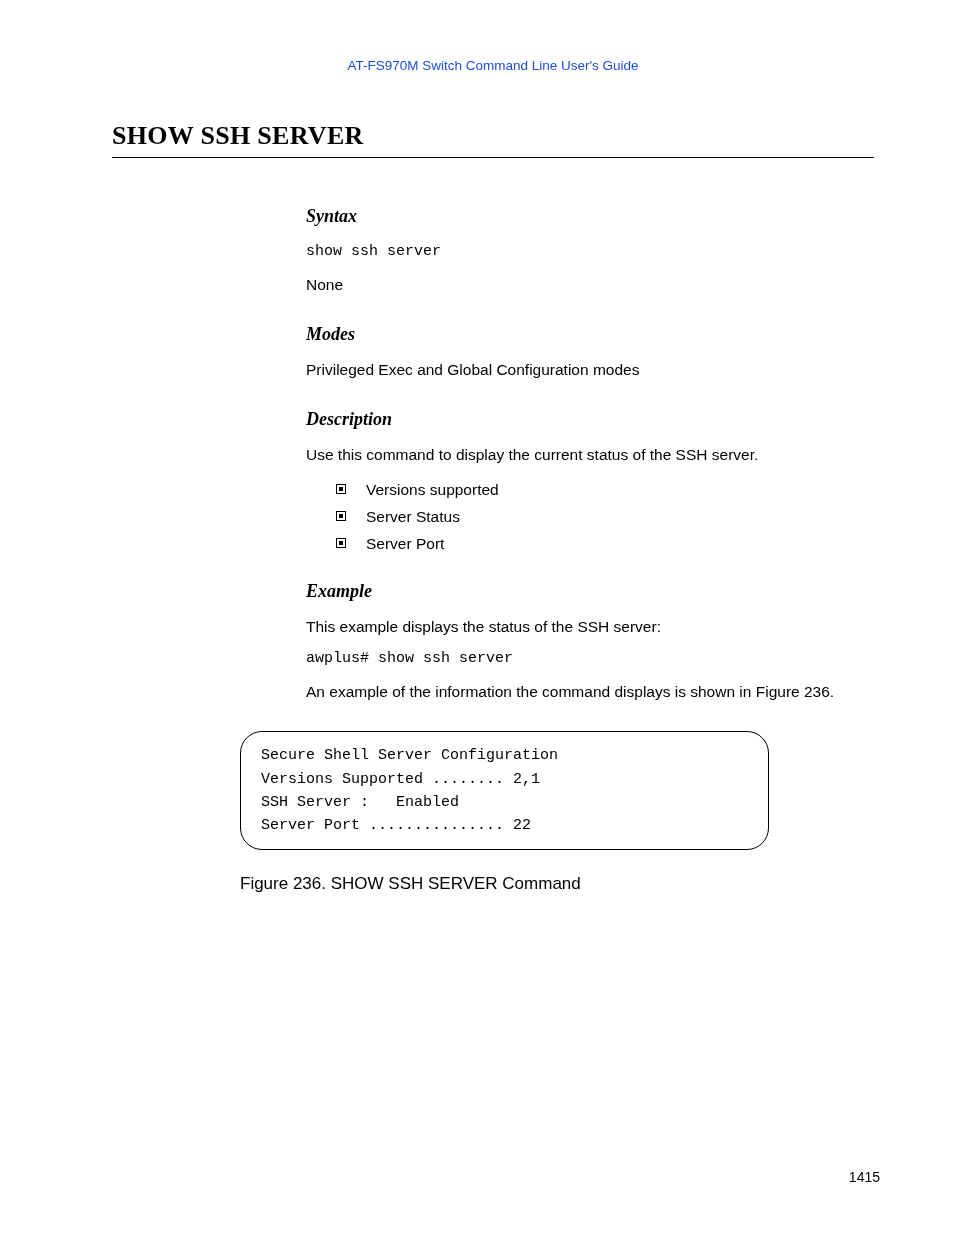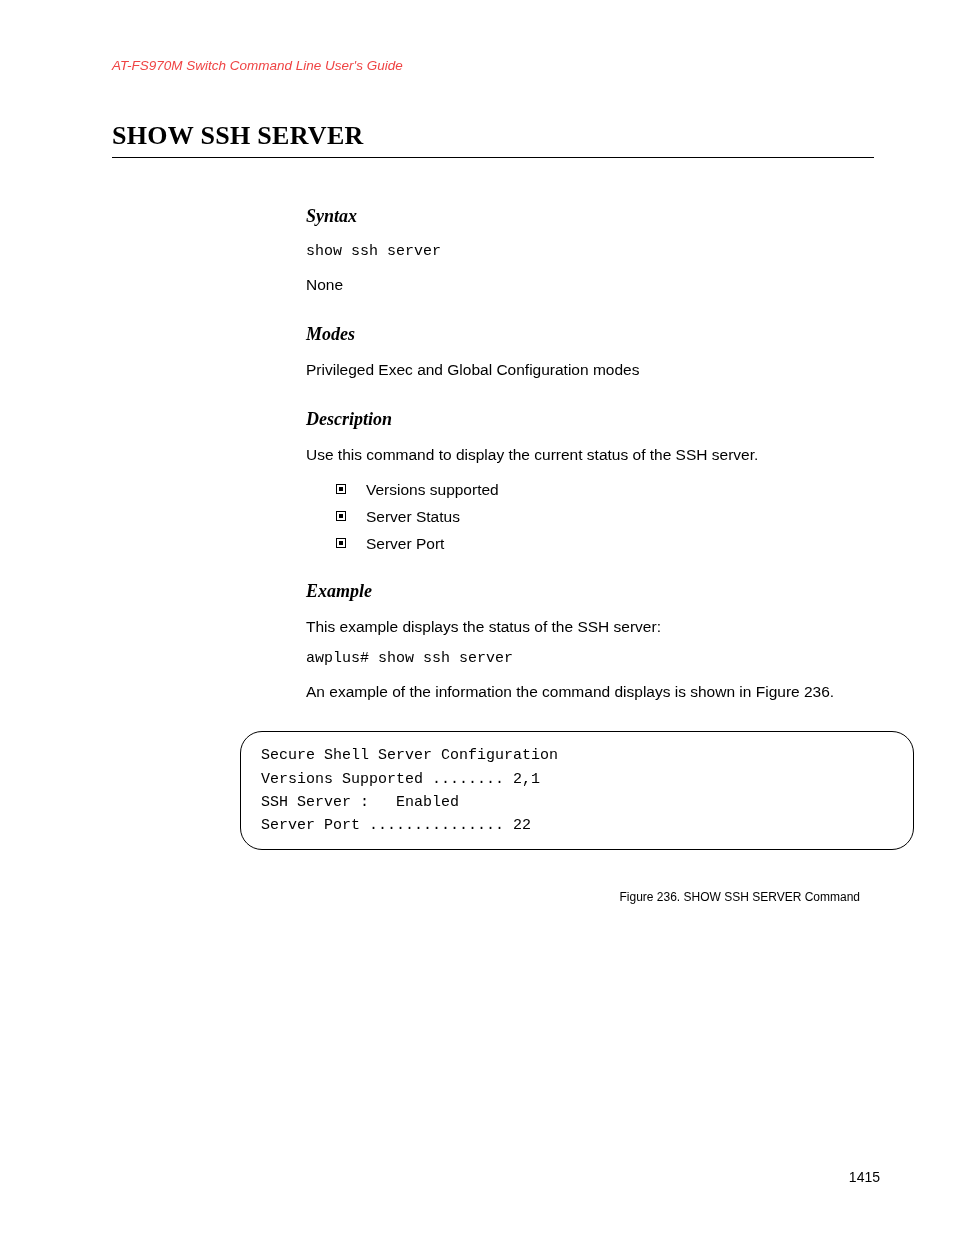--- a/index.html
+++ b/index.html
@@ -14,25 +14,24 @@
     box-sizing: border-box;
   }
   .page {
     padding: 58px 80px 40px 112px;
     box-sizing: border-box;
     width: 100%;
     height: 100%;
     position: relative;
   }
   .header-right {
-    text-align: left;
+    text-align: center;
     font-size: 13.5px;
-    color: #ef4444;
+    color: #1d4ed8;
     margin-bottom: 48px;
-    font-style: italic;
   }
   .title {
     font-family: "Times New Roman", Times, serif;
     font-weight: bold;
     font-size: 26px;
     letter-spacing: 0.3px;
     border-bottom: 1.5px solid #000;
     padding-bottom: 6px;
     margin-bottom: 48px;
   }
@@ -91,32 +90,32 @@
   .figure-box-wrap {
     margin-left: 128px;
     margin-right: 0;
     margin-top: 28px;
   }
   .figure-box {
     border: 1px solid #000;
     border-radius: 22px;
     padding: 12px 20px 12px 20px;
     box-sizing: border-box;
-    width: 674px;
+    width: 529px;
   }
   .figure-box .mono-line {
     font-family: "Courier New", Courier, monospace;
     font-size: 15px;
     line-height: 1.55;
     white-space: pre;
   }
   .figure-caption {
-    text-align: right;
-    font-size: 12px;
-    margin-top: 40px;
+    text-align: left;
+    font-size: 17px;
+    margin-top: 24px;
     width: 620px;
   }
   .page-number {
     position: absolute;
     bottom: 50px;
     right: 74px;
     font-size: 14px;
     margin-left: 20px;
   }
 </style>

